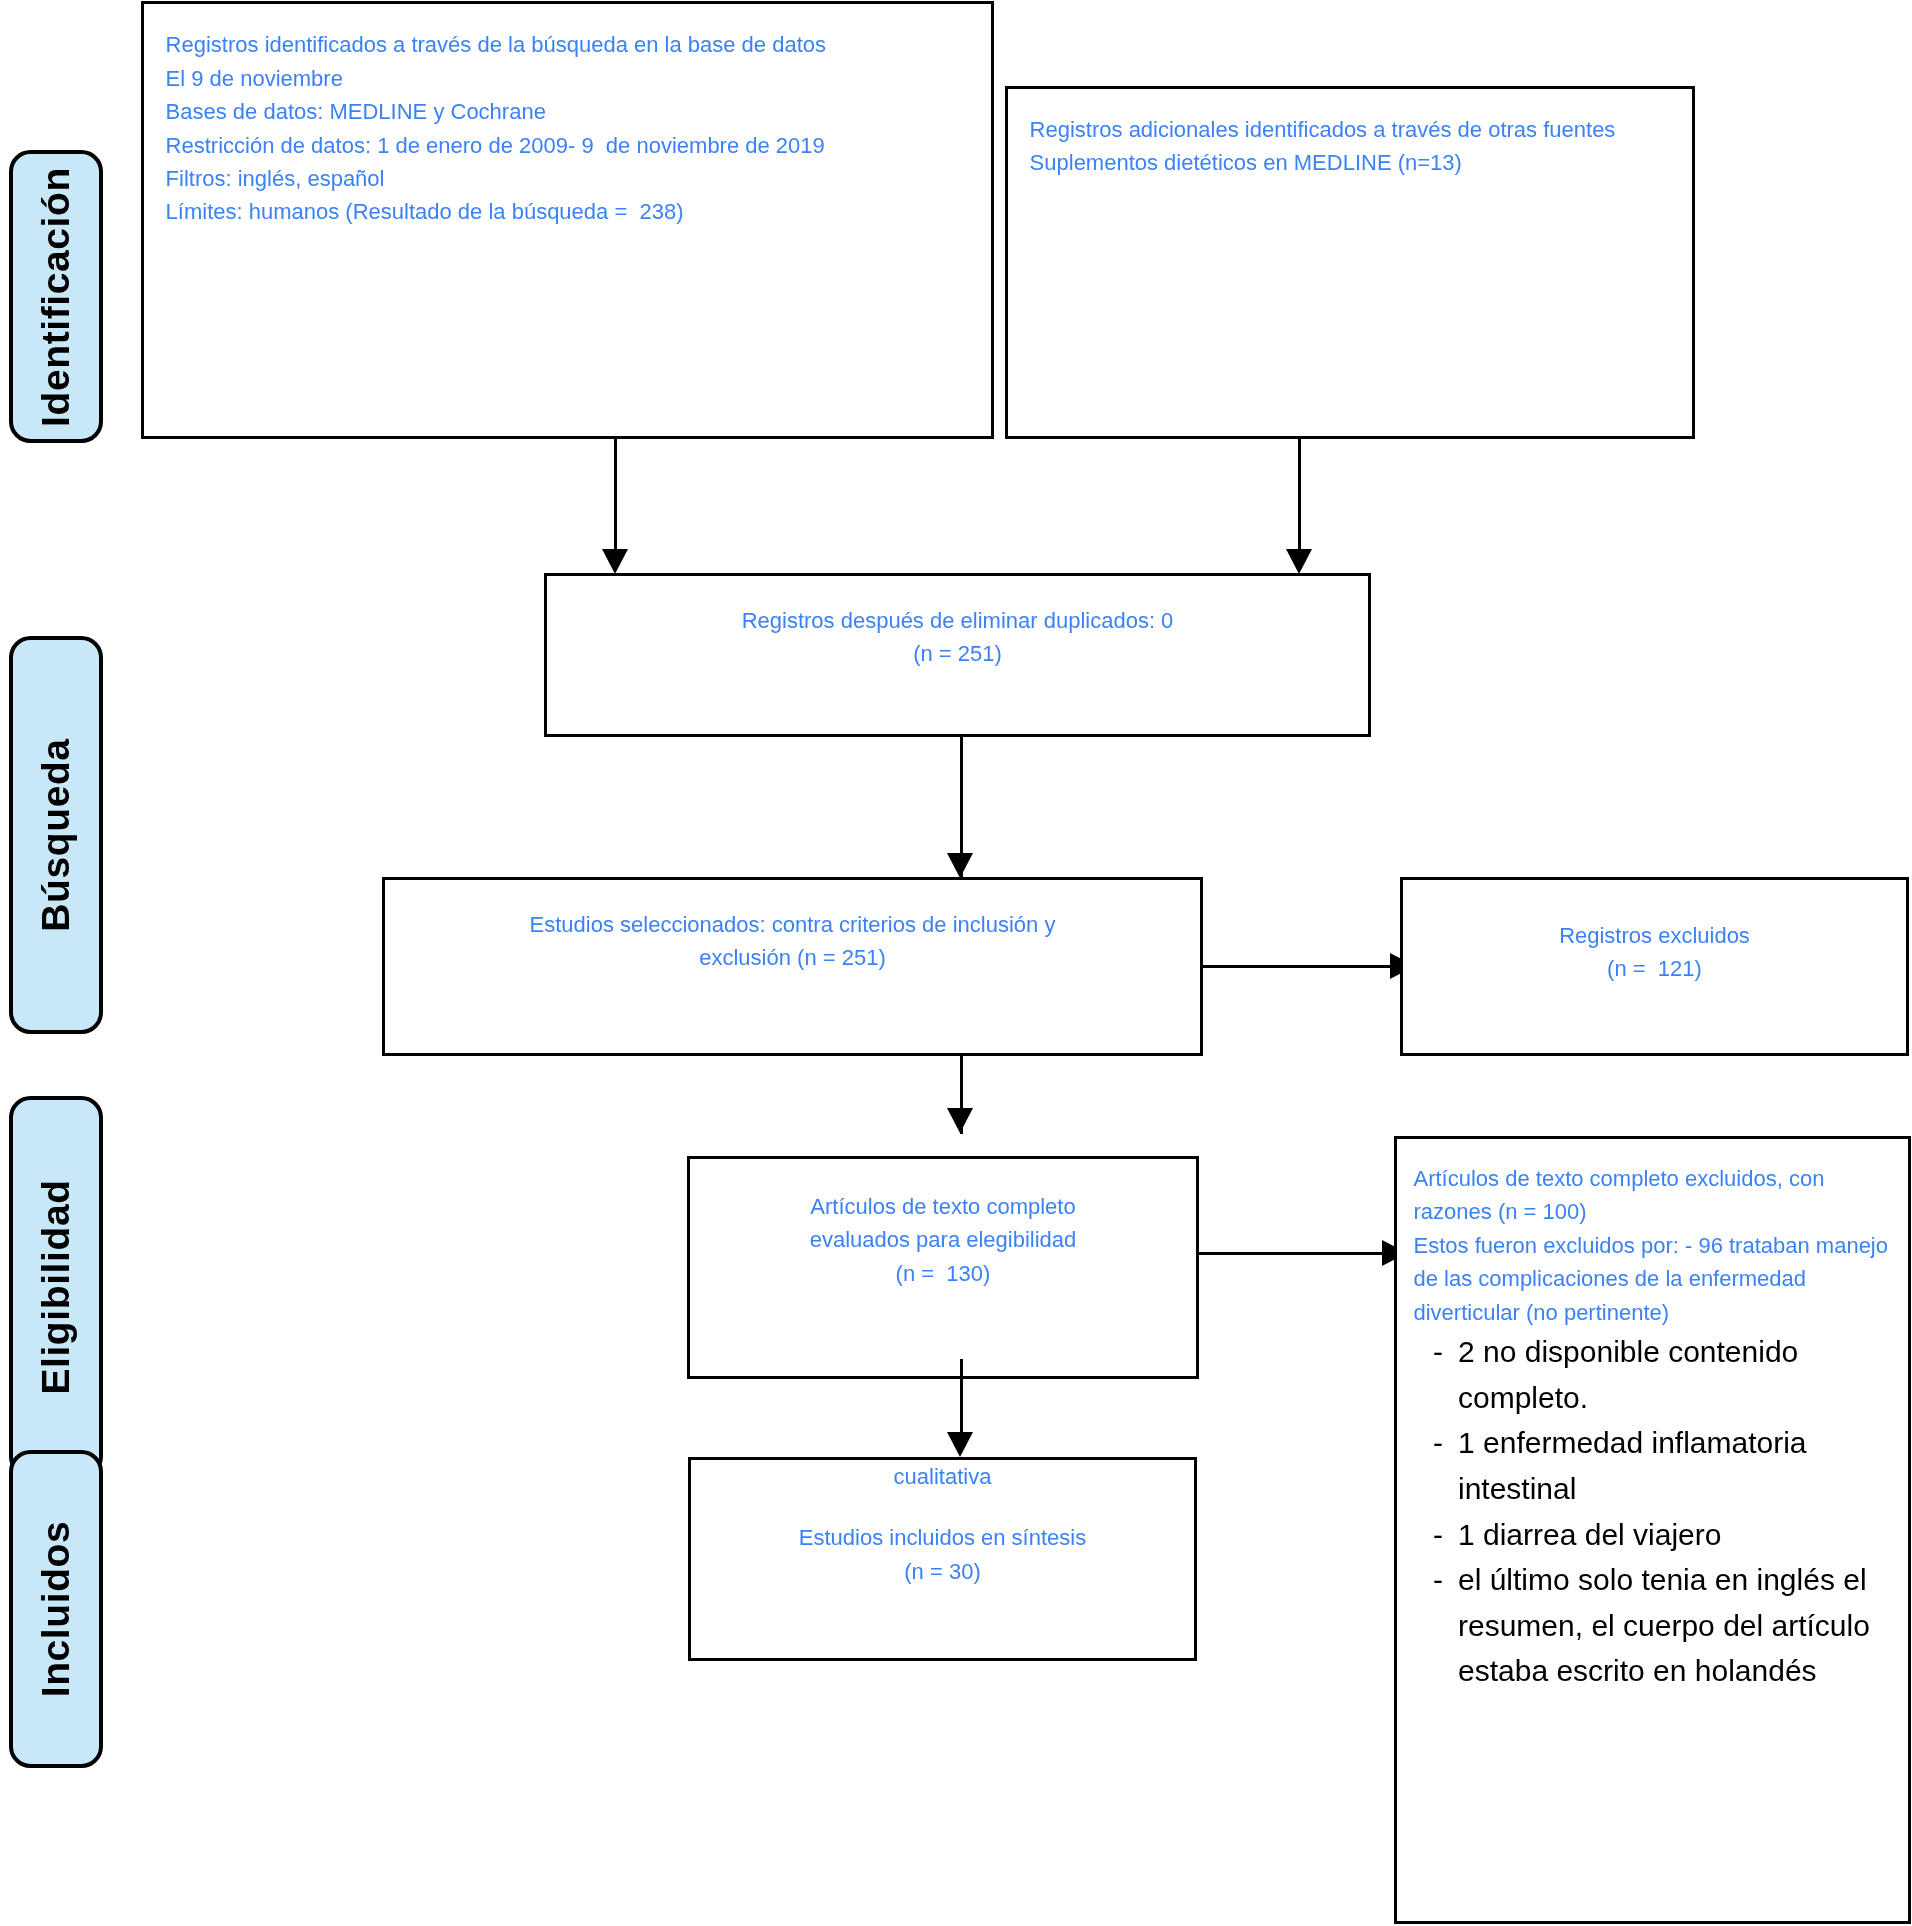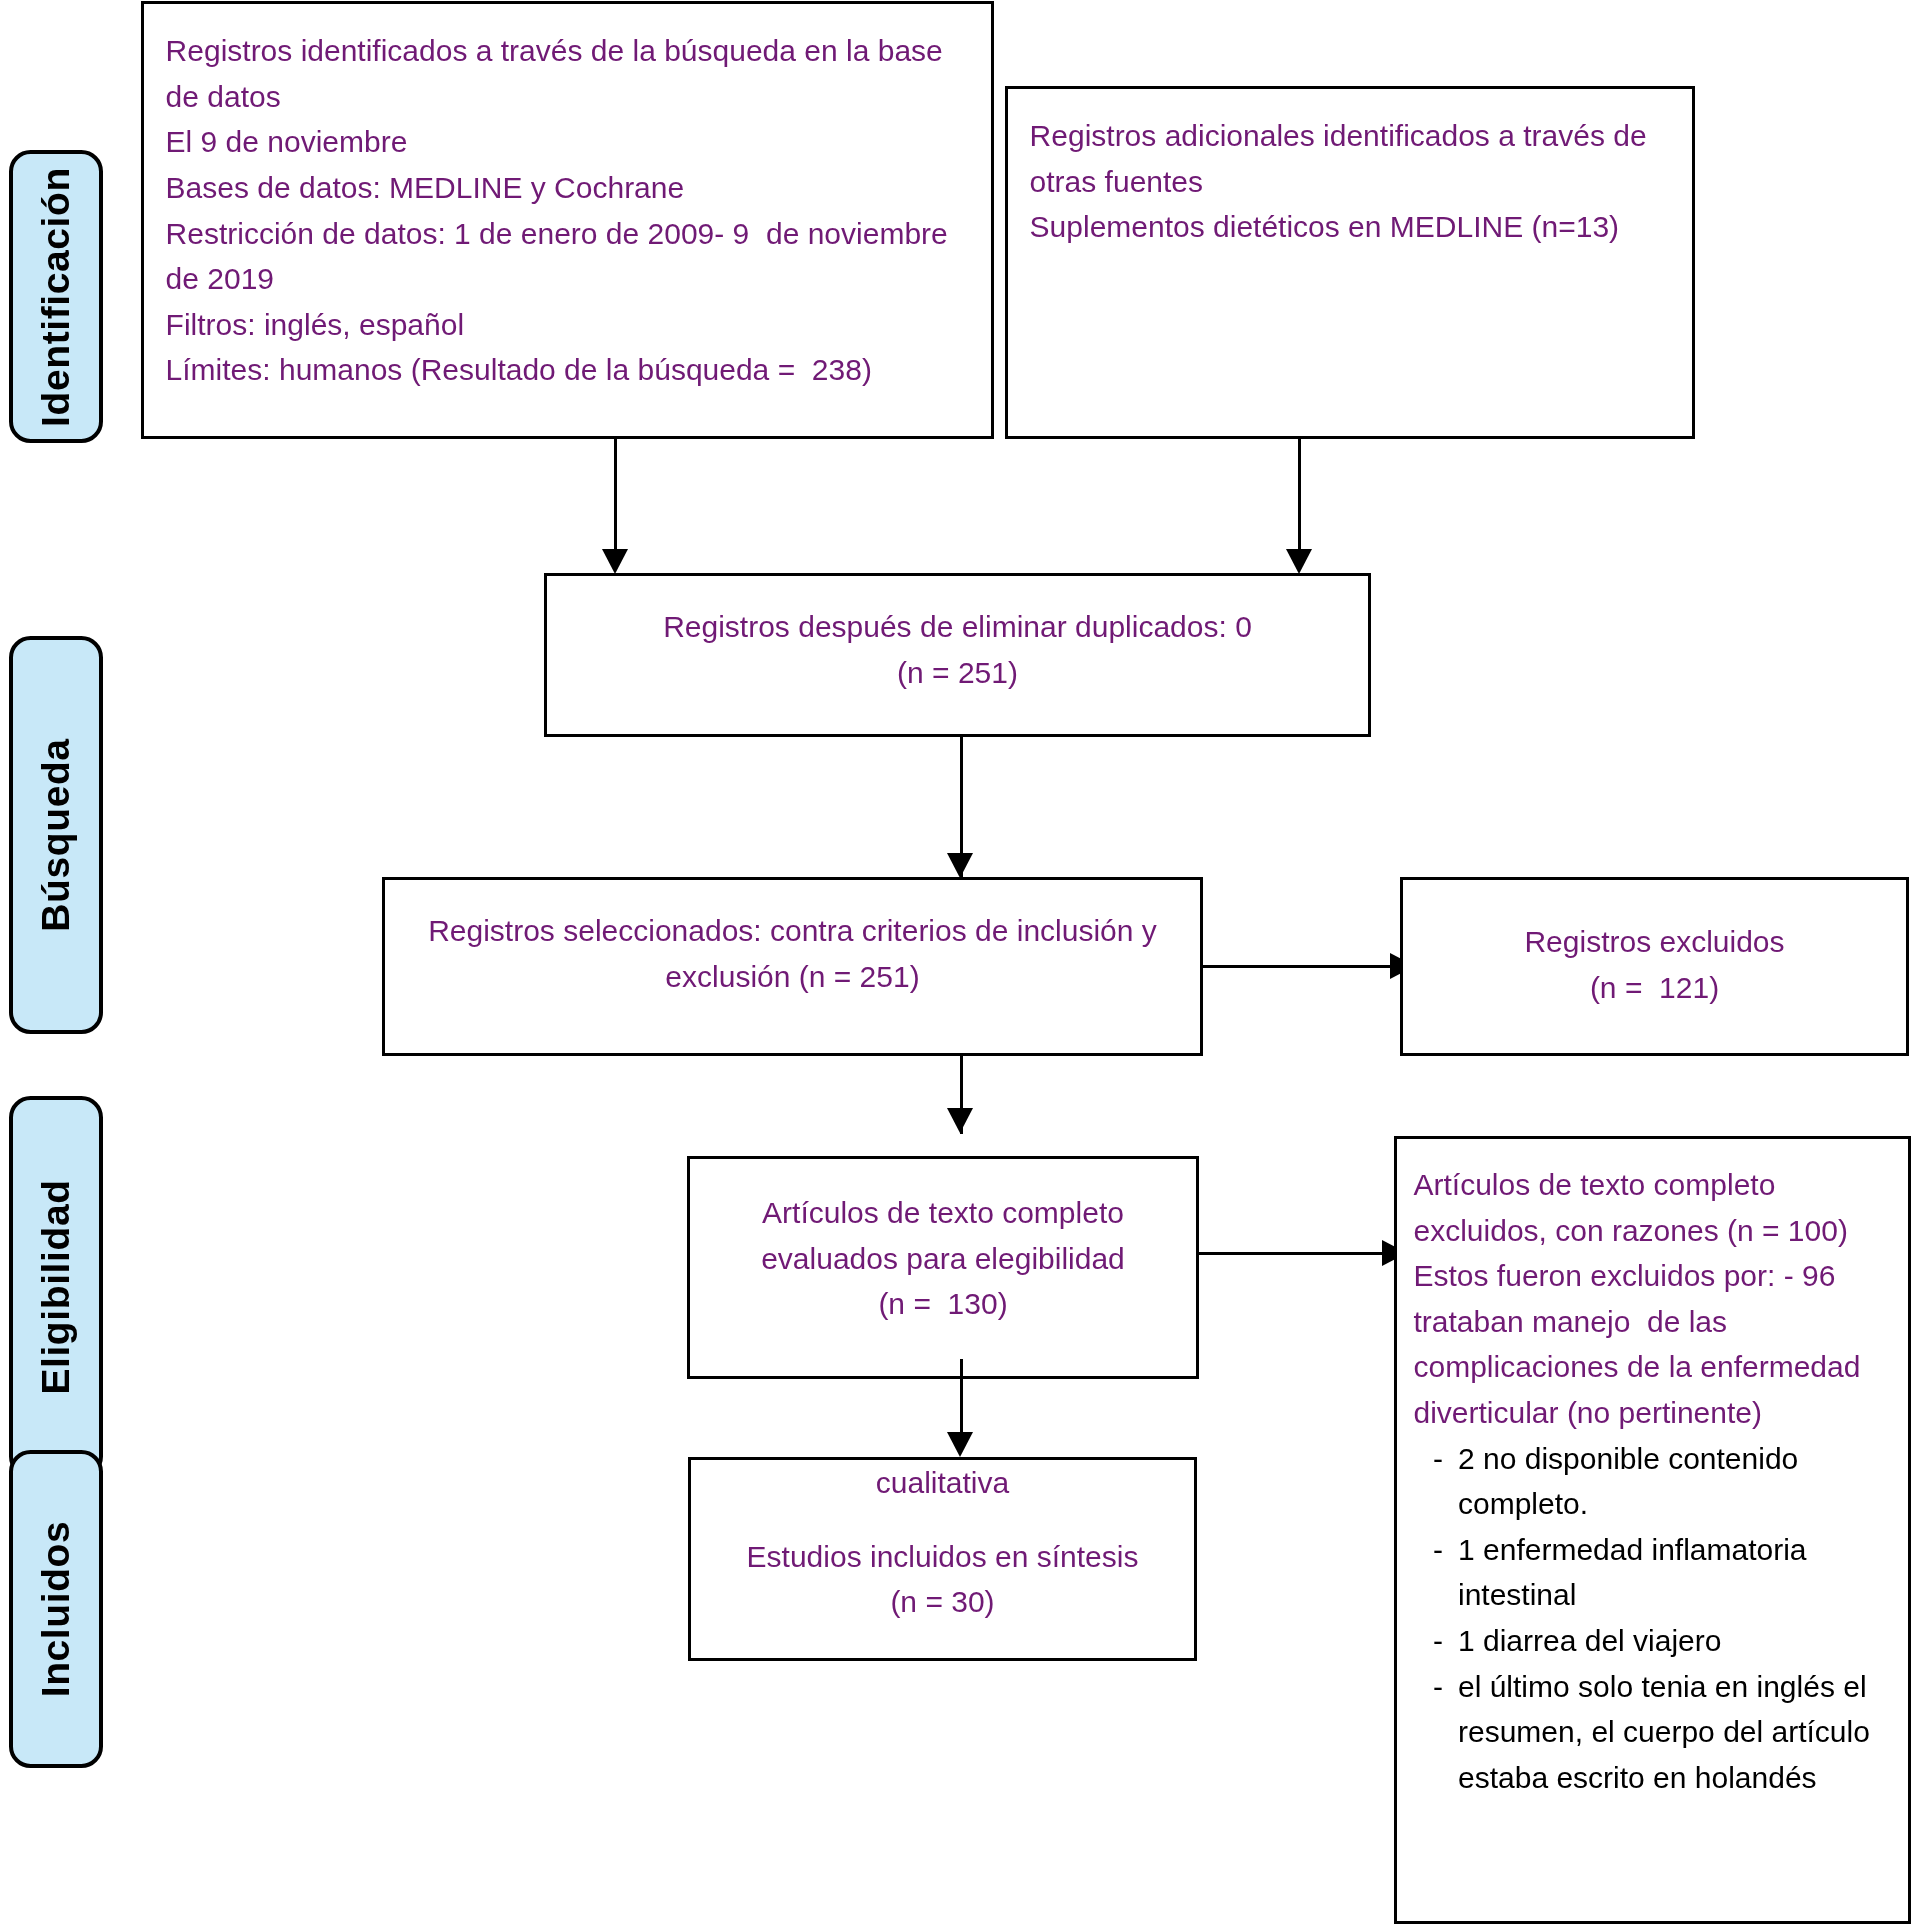--- a/index.html
+++ b/index.html
@@ -40,23 +40,23 @@
   }
 
   
   .flow-box {
     position: absolute;
     background: #ffffff;
     border: 3.8px solid #000000;
     box-sizing: border-box;
   }
   .box-text {
-    font-size: 30px;
+    font-size: 22px;
     line-height: 1.52;
-    color: #701a75;
+    color: #3b82f6;
     white-space: pre-wrap;
     font-family: "Liberation Sans", sans-serif;
   }
   .box-text.center {
     text-align: center;
   }
   .box-text.left {
     text-align: left;
   }
   .pad-left {
@@ -161,21 +161,21 @@
 
   <div class="flow-box" style="left:544px; top:573px; width:827px; height:164px;">
     <div class="box-text center pad-center">Registros después de eliminar duplicados: 0</div>
     <div class="box-text center" style="padding:0 15.3px;">(n = 251)</div>
   </div>
 
   <div class="conn-v" style="left:960px; top:737px; height:143px;"></div>
   <div class="arrow-down" style="left:947px; top:853px;"></div>
 
   <div class="flow-box" style="left:382px; top:877px; width:821px; height:179px;">
-    <div class="box-text center pad-center">Registros seleccionados: contra criterios de inclusión y</div>
+    <div class="box-text center pad-center">Estudios seleccionados: contra criterios de inclusión y</div>
     <div class="box-text center" style="padding:0 15.3px;">exclusión (n = 251)</div>
   </div>
 
   <div class="conn-h" style="left:1203px; top:965px; width:197px;"></div>
   <div class="arrow-right" style="left:1390px; top:953px;"></div>
 
   <div class="flow-box" style="left:1400px; top:877px; width:509px; height:179px;">
     <div class="box-text center" style="padding:39px 15.3px 0 15.3px;">Registros excluidos</div>
     <div class="box-text center" style="padding:0 15.3px;">(n =  121)</div>
   </div>

